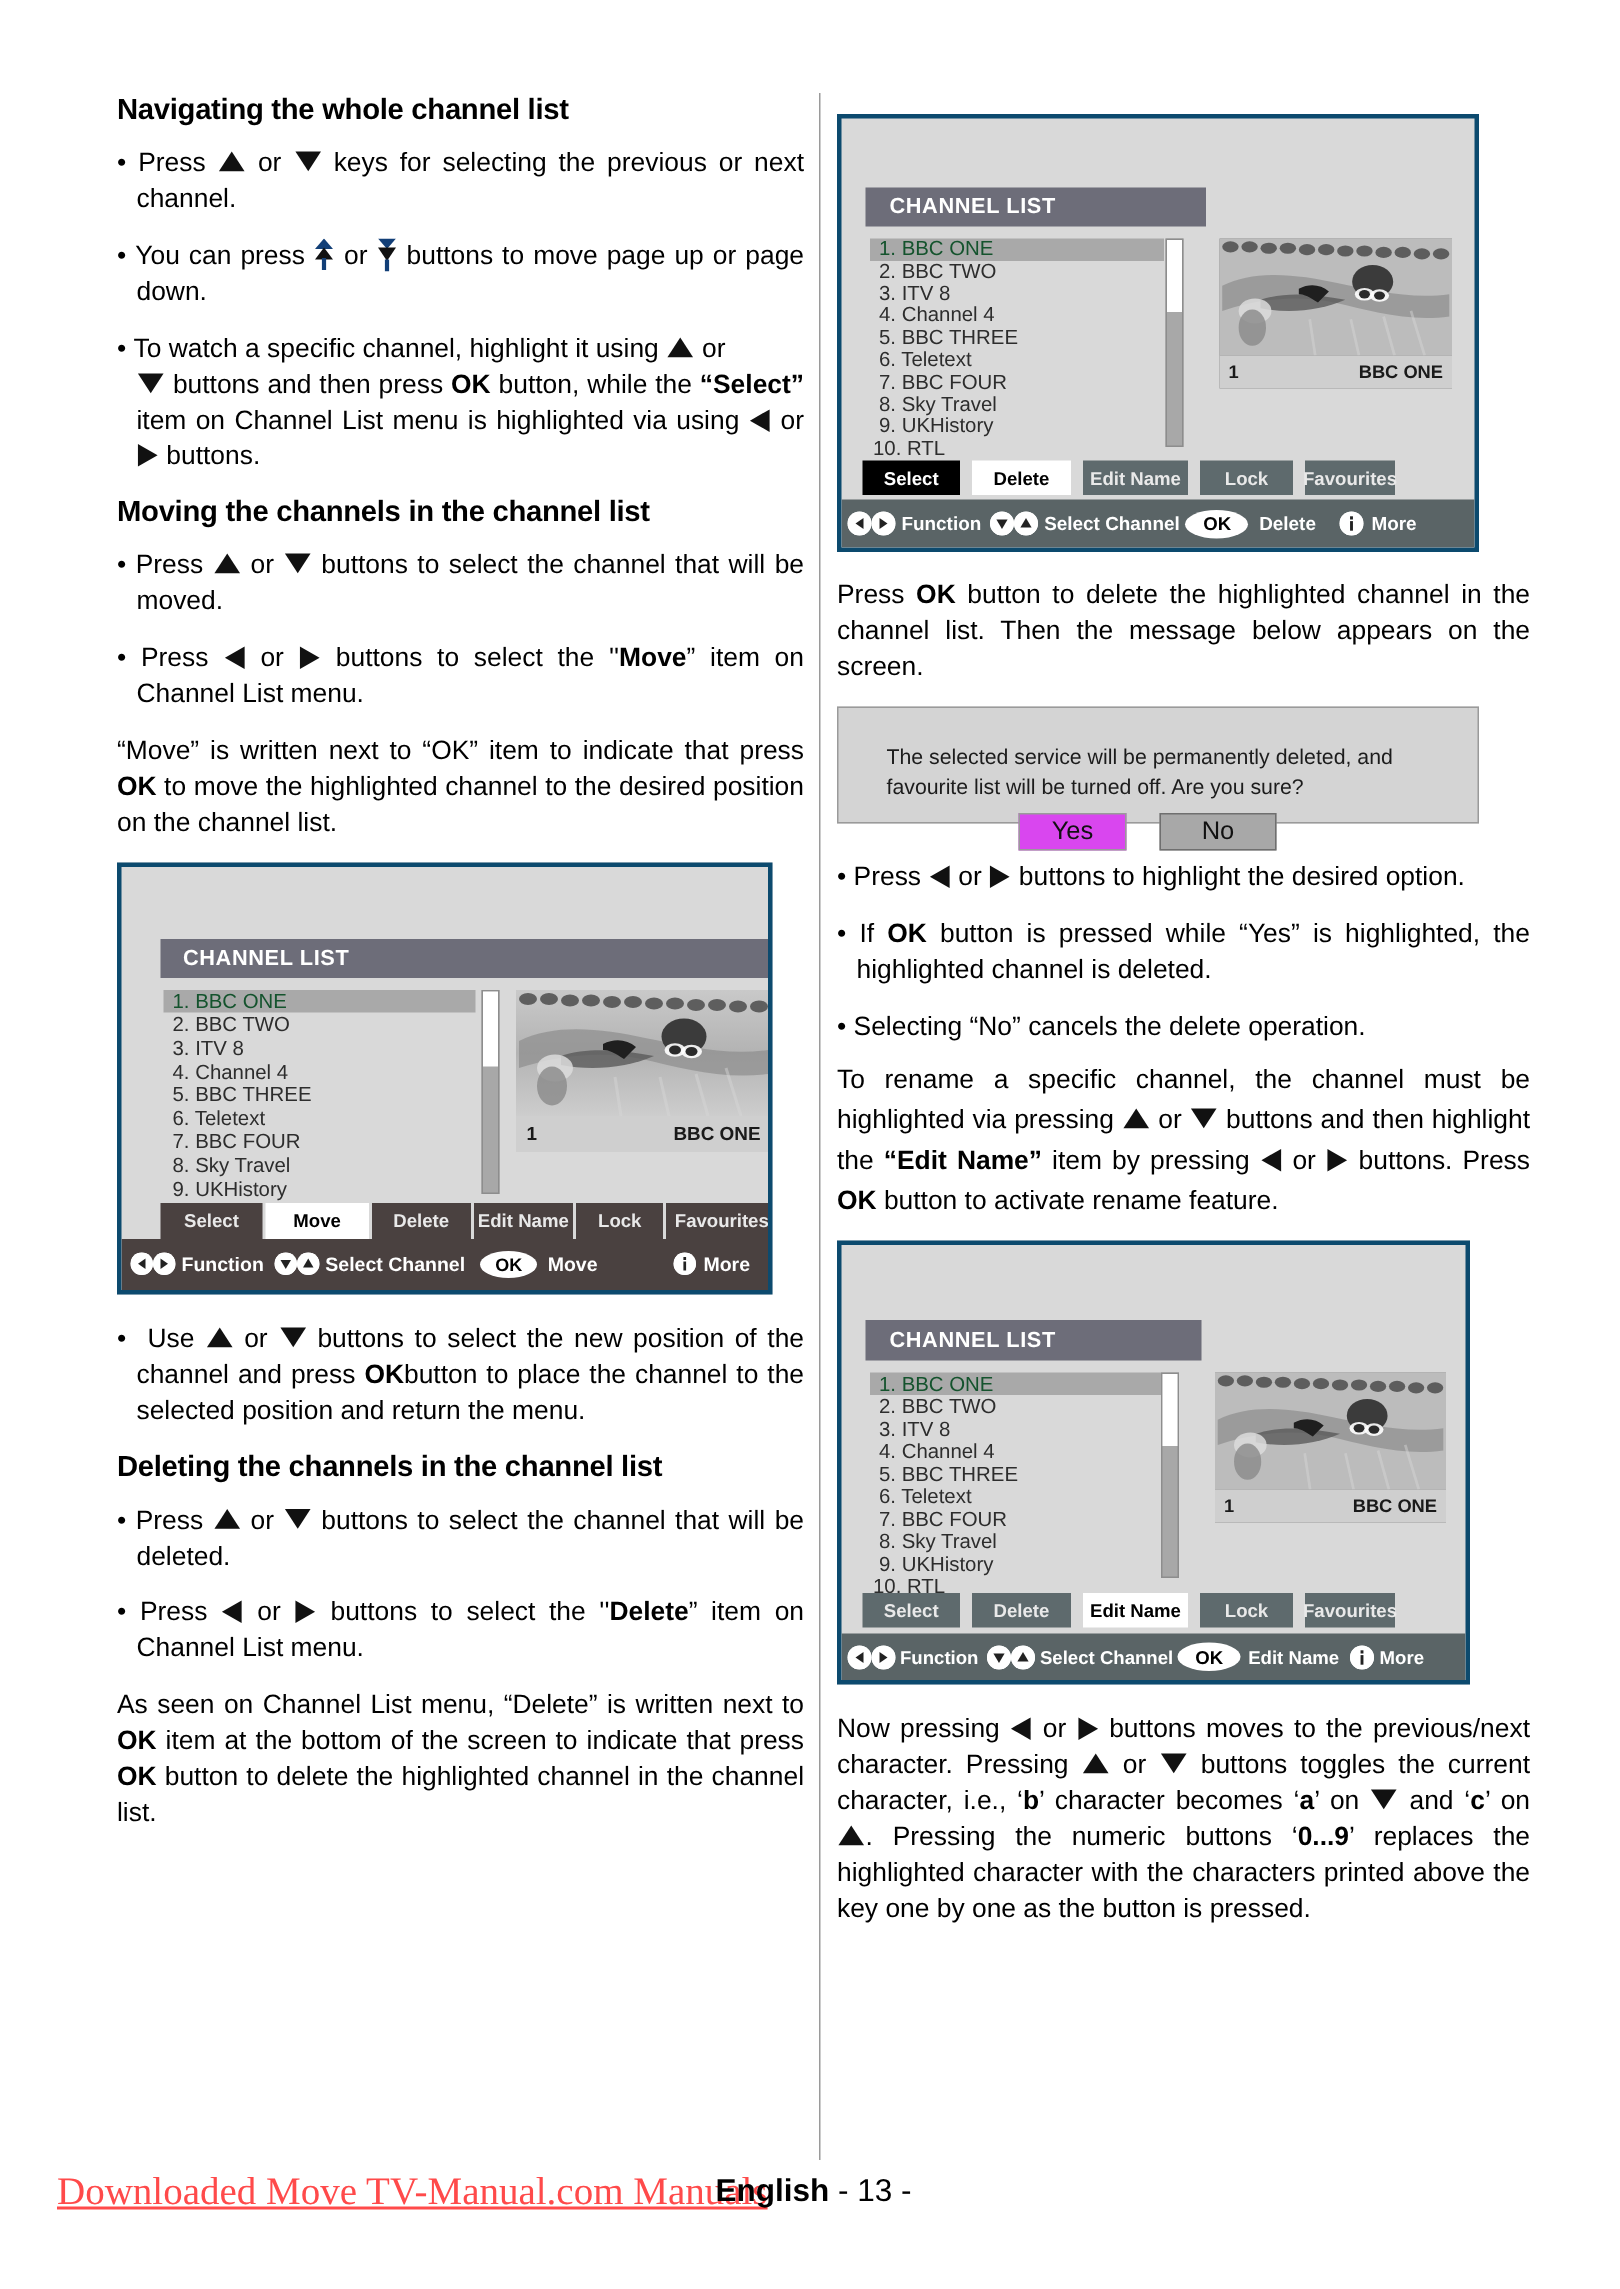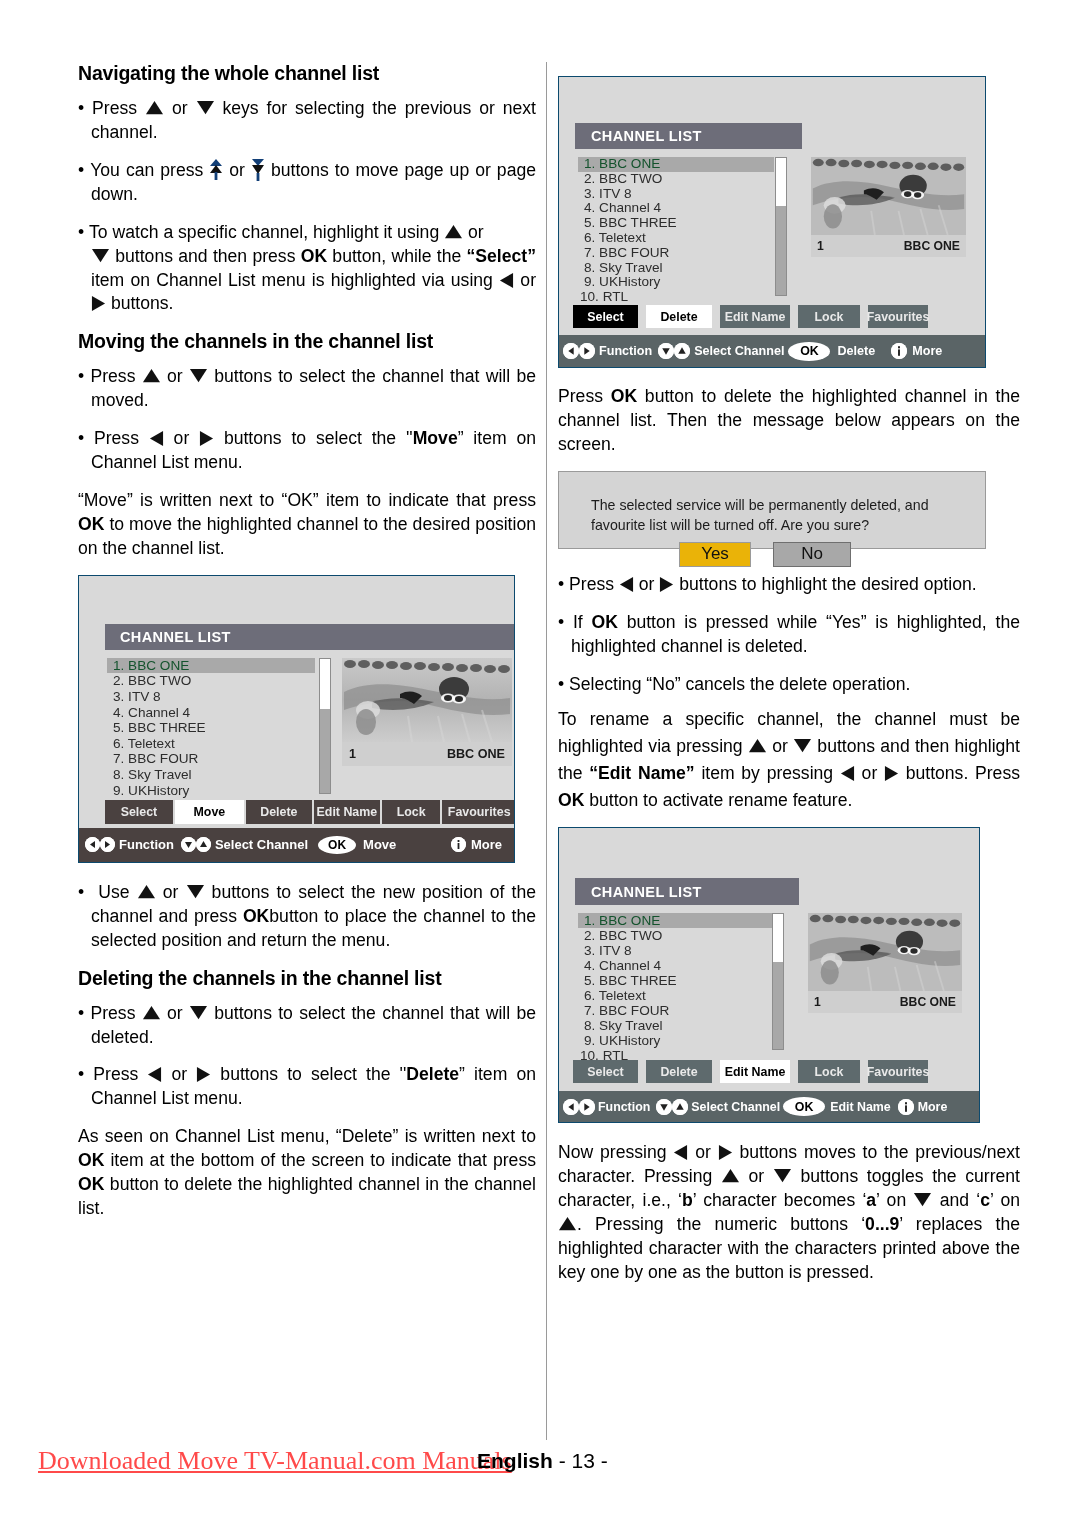--- a/index.html
+++ b/index.html
@@ -48,21 +48,21 @@
   .ar svg{ display:block; }
   .ar.up   { width:19px; height:15px; }
   .ar.dn   { width:19px; height:15px; }
   .ar.lt   { width:15px; height:17px; vertical-align:-3px;}
   .ar.rt   { width:15px; height:17px; vertical-align:-3px;}
   .ar.pgup { width:14px; height:21px; vertical-align:-4px;}
   .ar.pgdn { width:14px; height:21px; vertical-align:-4px;}
 
   
   .shot{
-    position:relative; background:#d9d9d9; border:1px solid #0c4a6e;
+    position:relative; background:#d9d9d9; border:3px solid #0c4a6e;
     overflow:hidden;
   }
   .osd-title{
     position:absolute; background:#6d6d79; color:#fff;
     font-weight:bold; display:flex; align-items:center;
     letter-spacing:0.4px;
   }
   .chanlist{ position:absolute; }
   .chanlist .row{
     color:#2d2d2d; white-space:nowrap;
@@ -112,21 +112,21 @@
     position:relative; background:#d4d4d4; border:1px solid #9a9a9a;
   }
   .dlg .txt{
     font-size:14.2px; line-height:1.45; color:#1c1c1c;
   }
   .dlg .btns{ display:flex; }
   .dlg .db{
     display:flex; align-items:center; justify-content:center;
     font-size:17px; color:#111;
   }
-  .dlg .db.yes{ background:#eab308; border:1px solid #9a9a9a; }
+  .dlg .db.yes{ background:#d946ef; border:1px solid #9a9a9a; }
   .dlg .db.no{ background:#a8a8a8; border:1px solid #6f6f6f; }
 
   
   .footer{ position:absolute; left:0; right:0; top:1440px; height:60px; }
   .wmark{
     position:absolute; left:38px; top:6px;
     color:#ff4a4a; font-family:"Liberation Serif", serif;
     font-size:26px; text-decoration:underline; white-space:nowrap;
   }
   .pagenum{

